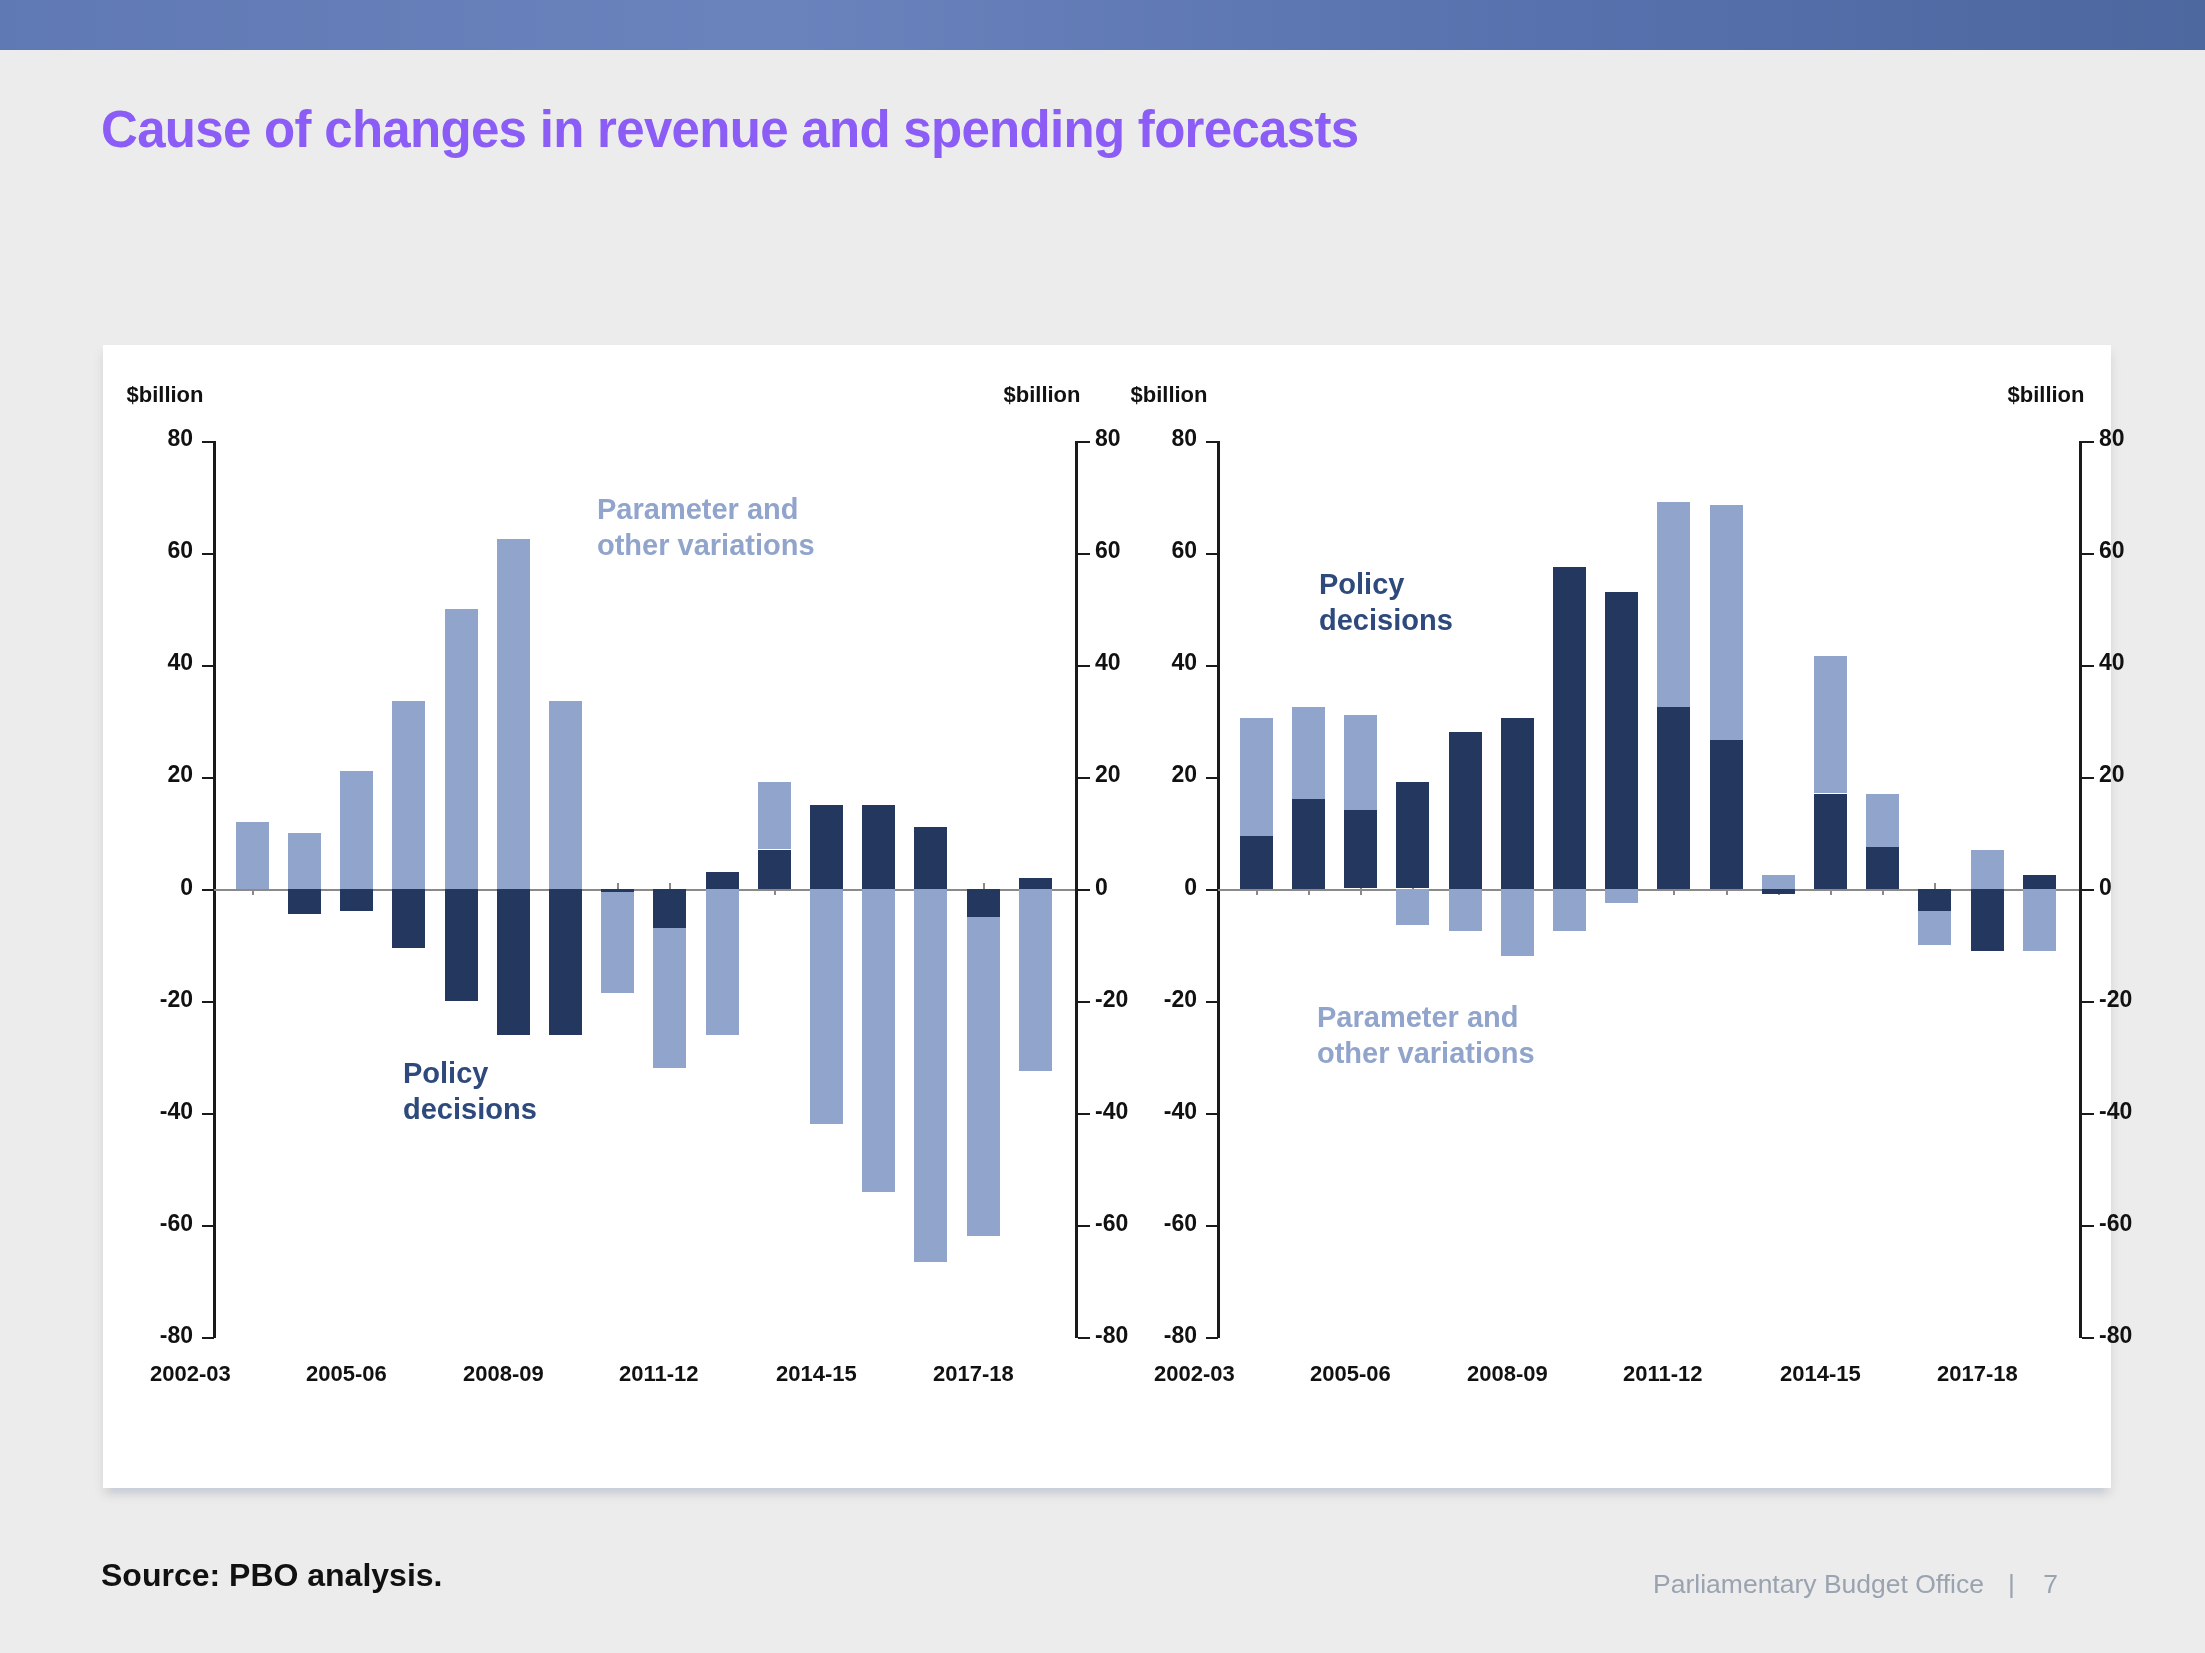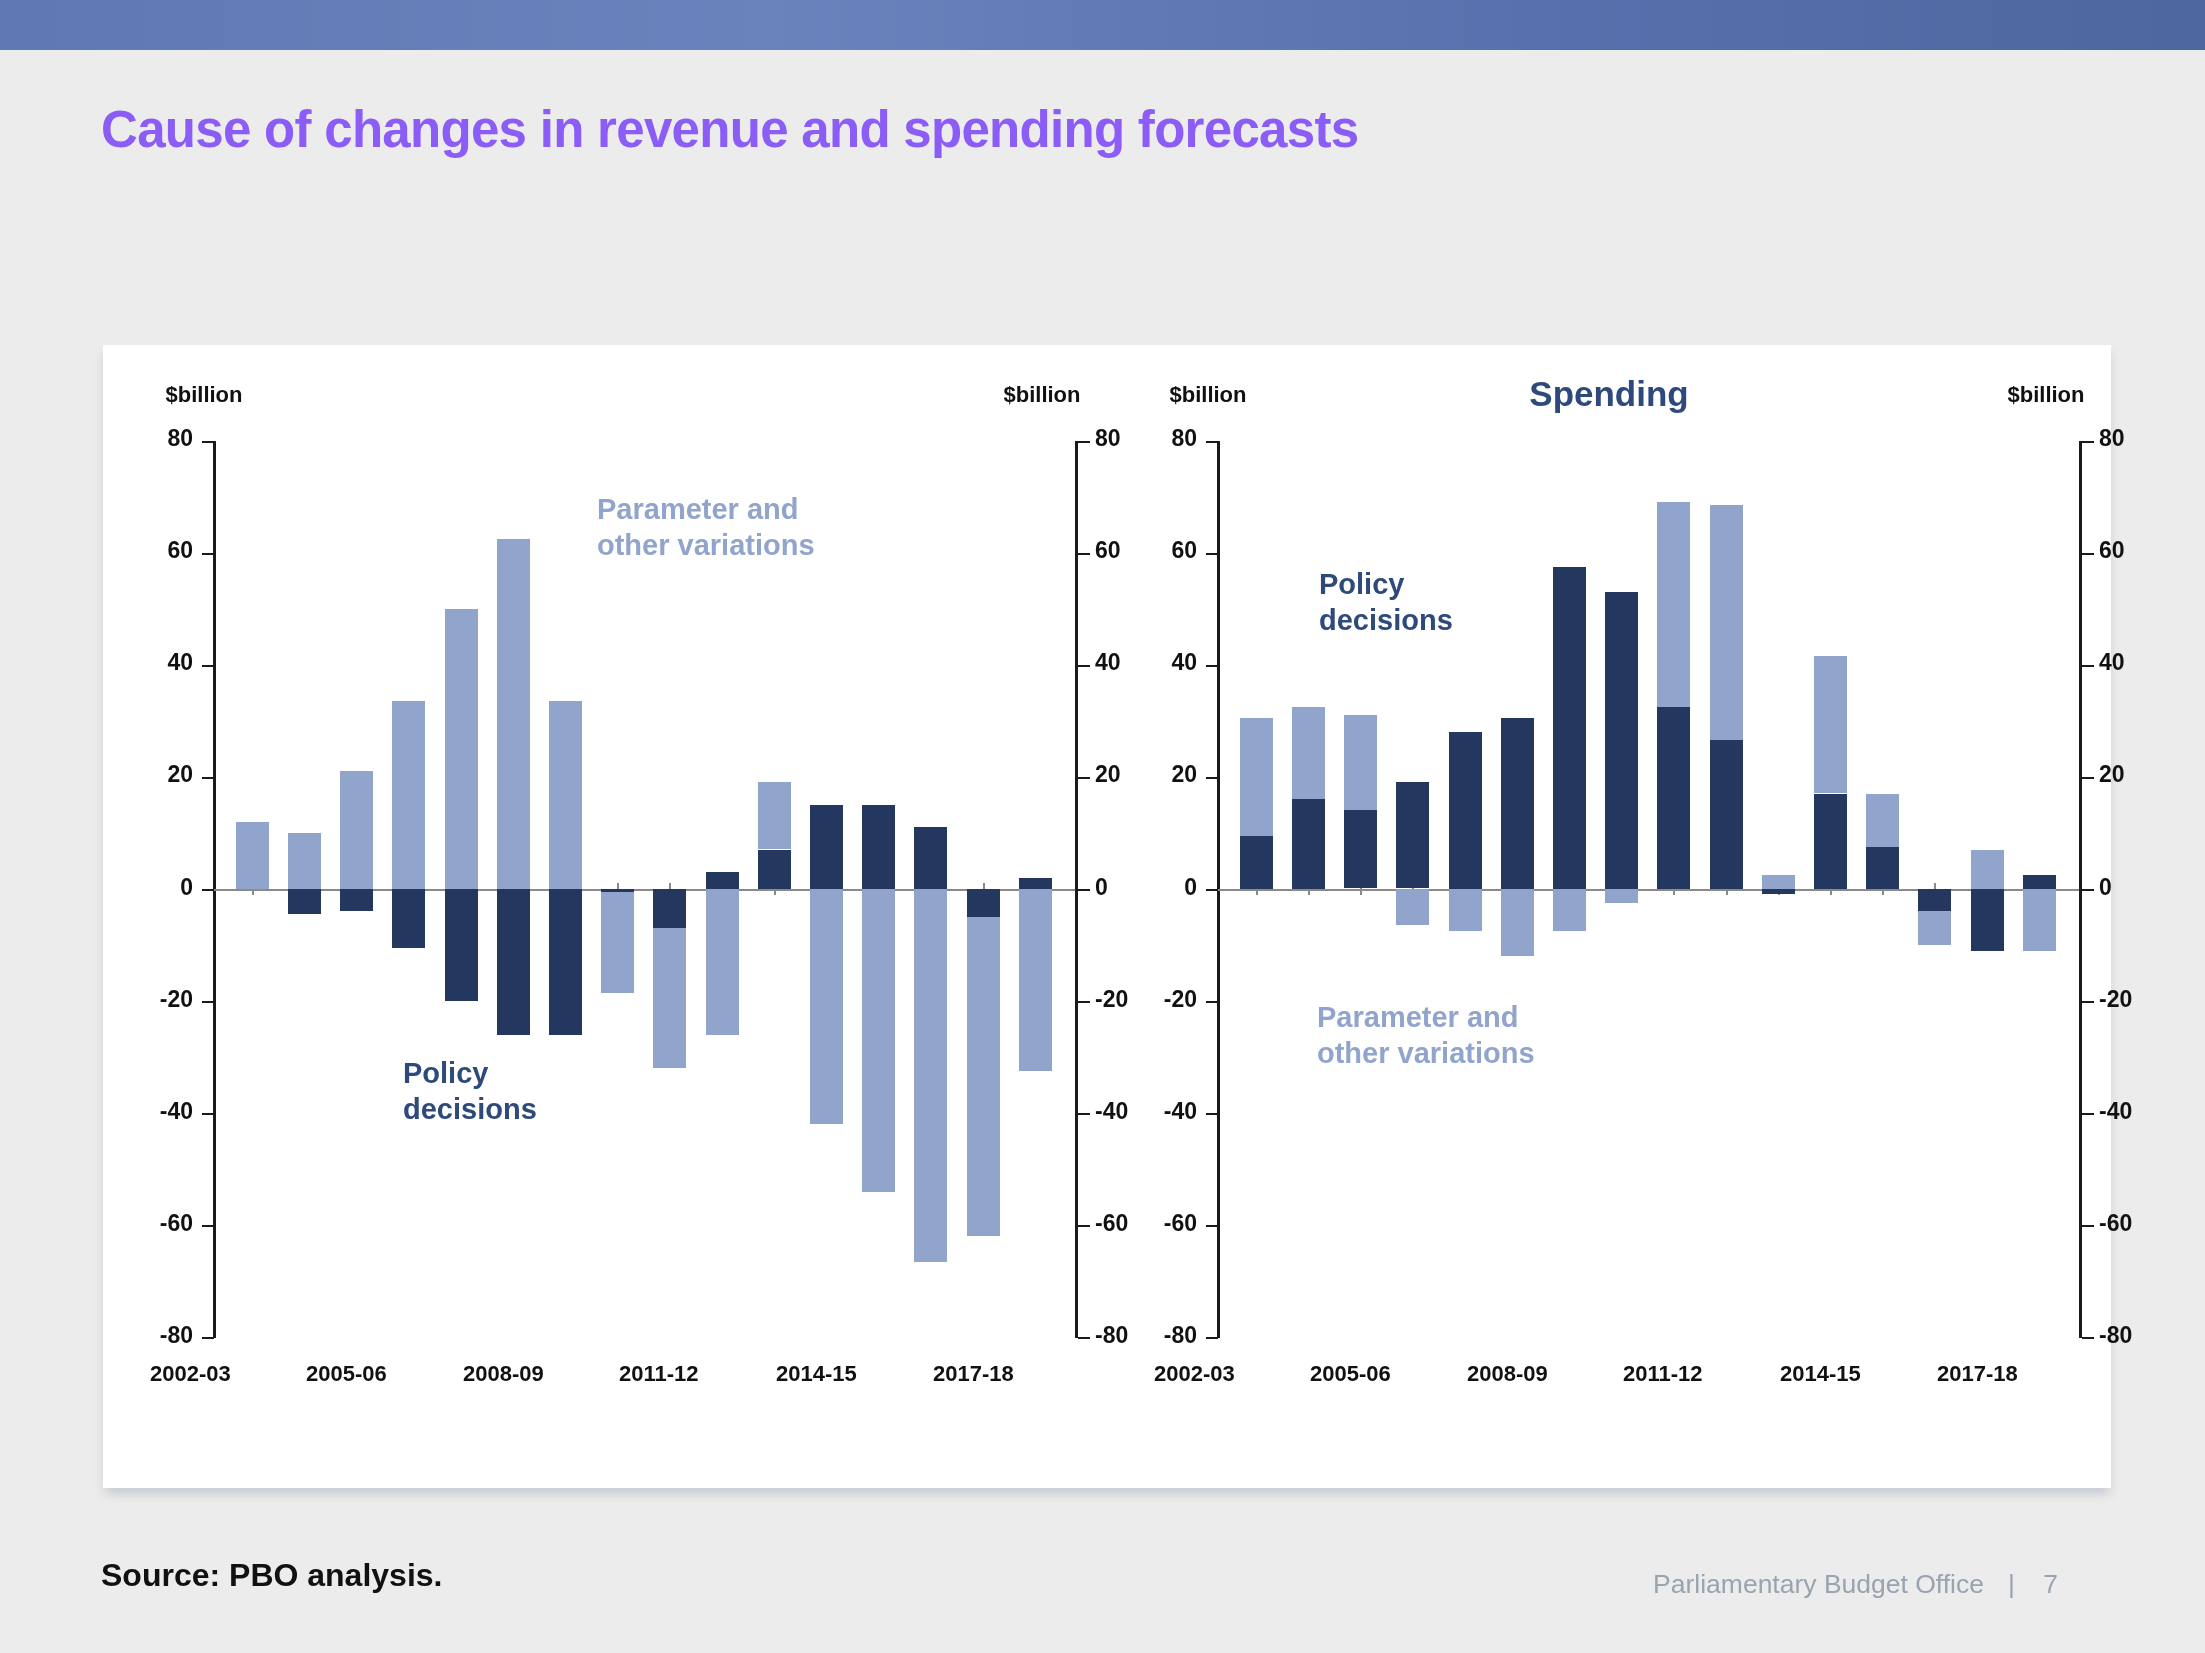--- a/index.html
+++ b/index.html
@@ -27,21 +27,21 @@
   .card-shadow {
     position:absolute; left:110px; top:1481px; width:1994px; height:13.2px;
     background:#dfe3ec; filter:blur(2.2px);
   }
   .panel { position:absolute; top:0; height:1143px; }
   .panel-title {
     position:absolute; top:29px; width:100%; text-align:center;
     font-size:35px; font-weight:bold; color:#2e4a7d;
   }
   .axis-unit {
-    position:absolute; font-size:22px; font-weight:bold; color:#111;margin-left:39px;
+    position:absolute; font-size:22px; font-weight:bold; color:#111;
   }
   .plot { position:absolute; }
   .axis-line { position:absolute; background:#1a1a1a; }
   .tick { position:absolute; background:#1a1a1a; }
   .ylab {
     position:absolute; font-size:23px; font-weight:bold; color:#111;
     text-align:right; white-space:nowrap;
   }
   .ylab-r { text-align:left; }
   .xlab {
@@ -181,21 +181,20 @@
           <div class="bar" style="left: 916px; top: 544px; width: 33px; height: 182px; background: rgb(145, 164, 204);"></div>
           <div class="xlab" style="left: 830px; top: 1016px; width: 206px;">2017-18</div>
         </div>
       <div class="ann ann-param" style="left:494px; top:146px;">Parameter and
 other variations</div>
       <div class="ann ann-policy" style="left:300px; top:710px;">Policy
 decisions</div>
     </div>
 
     <div class="panel" id="panel-1" style="left:1004px; width:1004px;">
-      <div class="panel-title">Spending</div>
       <div class="axis-unit" style="left:23.5px; top:37px;">$billion</div>
       <div class="axis-unit" style="right:26.5px; top:37px;">$billion</div>
       <div class="plot" id="plot-1" style="left:0; top:0; width:1004px; height:1143px;">
           <div class="axis-line" style="left: 110px; top: 96px; width: 2.9px; height: 897px;"></div>
           <div class="axis-line" style="left: 972px; top: 96px; width: 2.9px; height: 897px;"></div>
           <div class="axis-line" style="left: 110px; top: 544px; width: 862px; height: 1.5px; background: rgb(138, 138, 138);"></div>
           <div class="tick" style="left: 99px; top: 992px; width: 11.8px; height: 2.2px;"></div>
           <div class="tick" style="left: 975px; top: 992px; width: 11.8px; height: 2.2px;"></div>
           <div class="ylab" style="left: 0px; top: 977px; width: 90px;">-80</div>
           <div class="ylab ylab-r" style="left: 992px; top: 977px; width: 90px;">-80</div>

